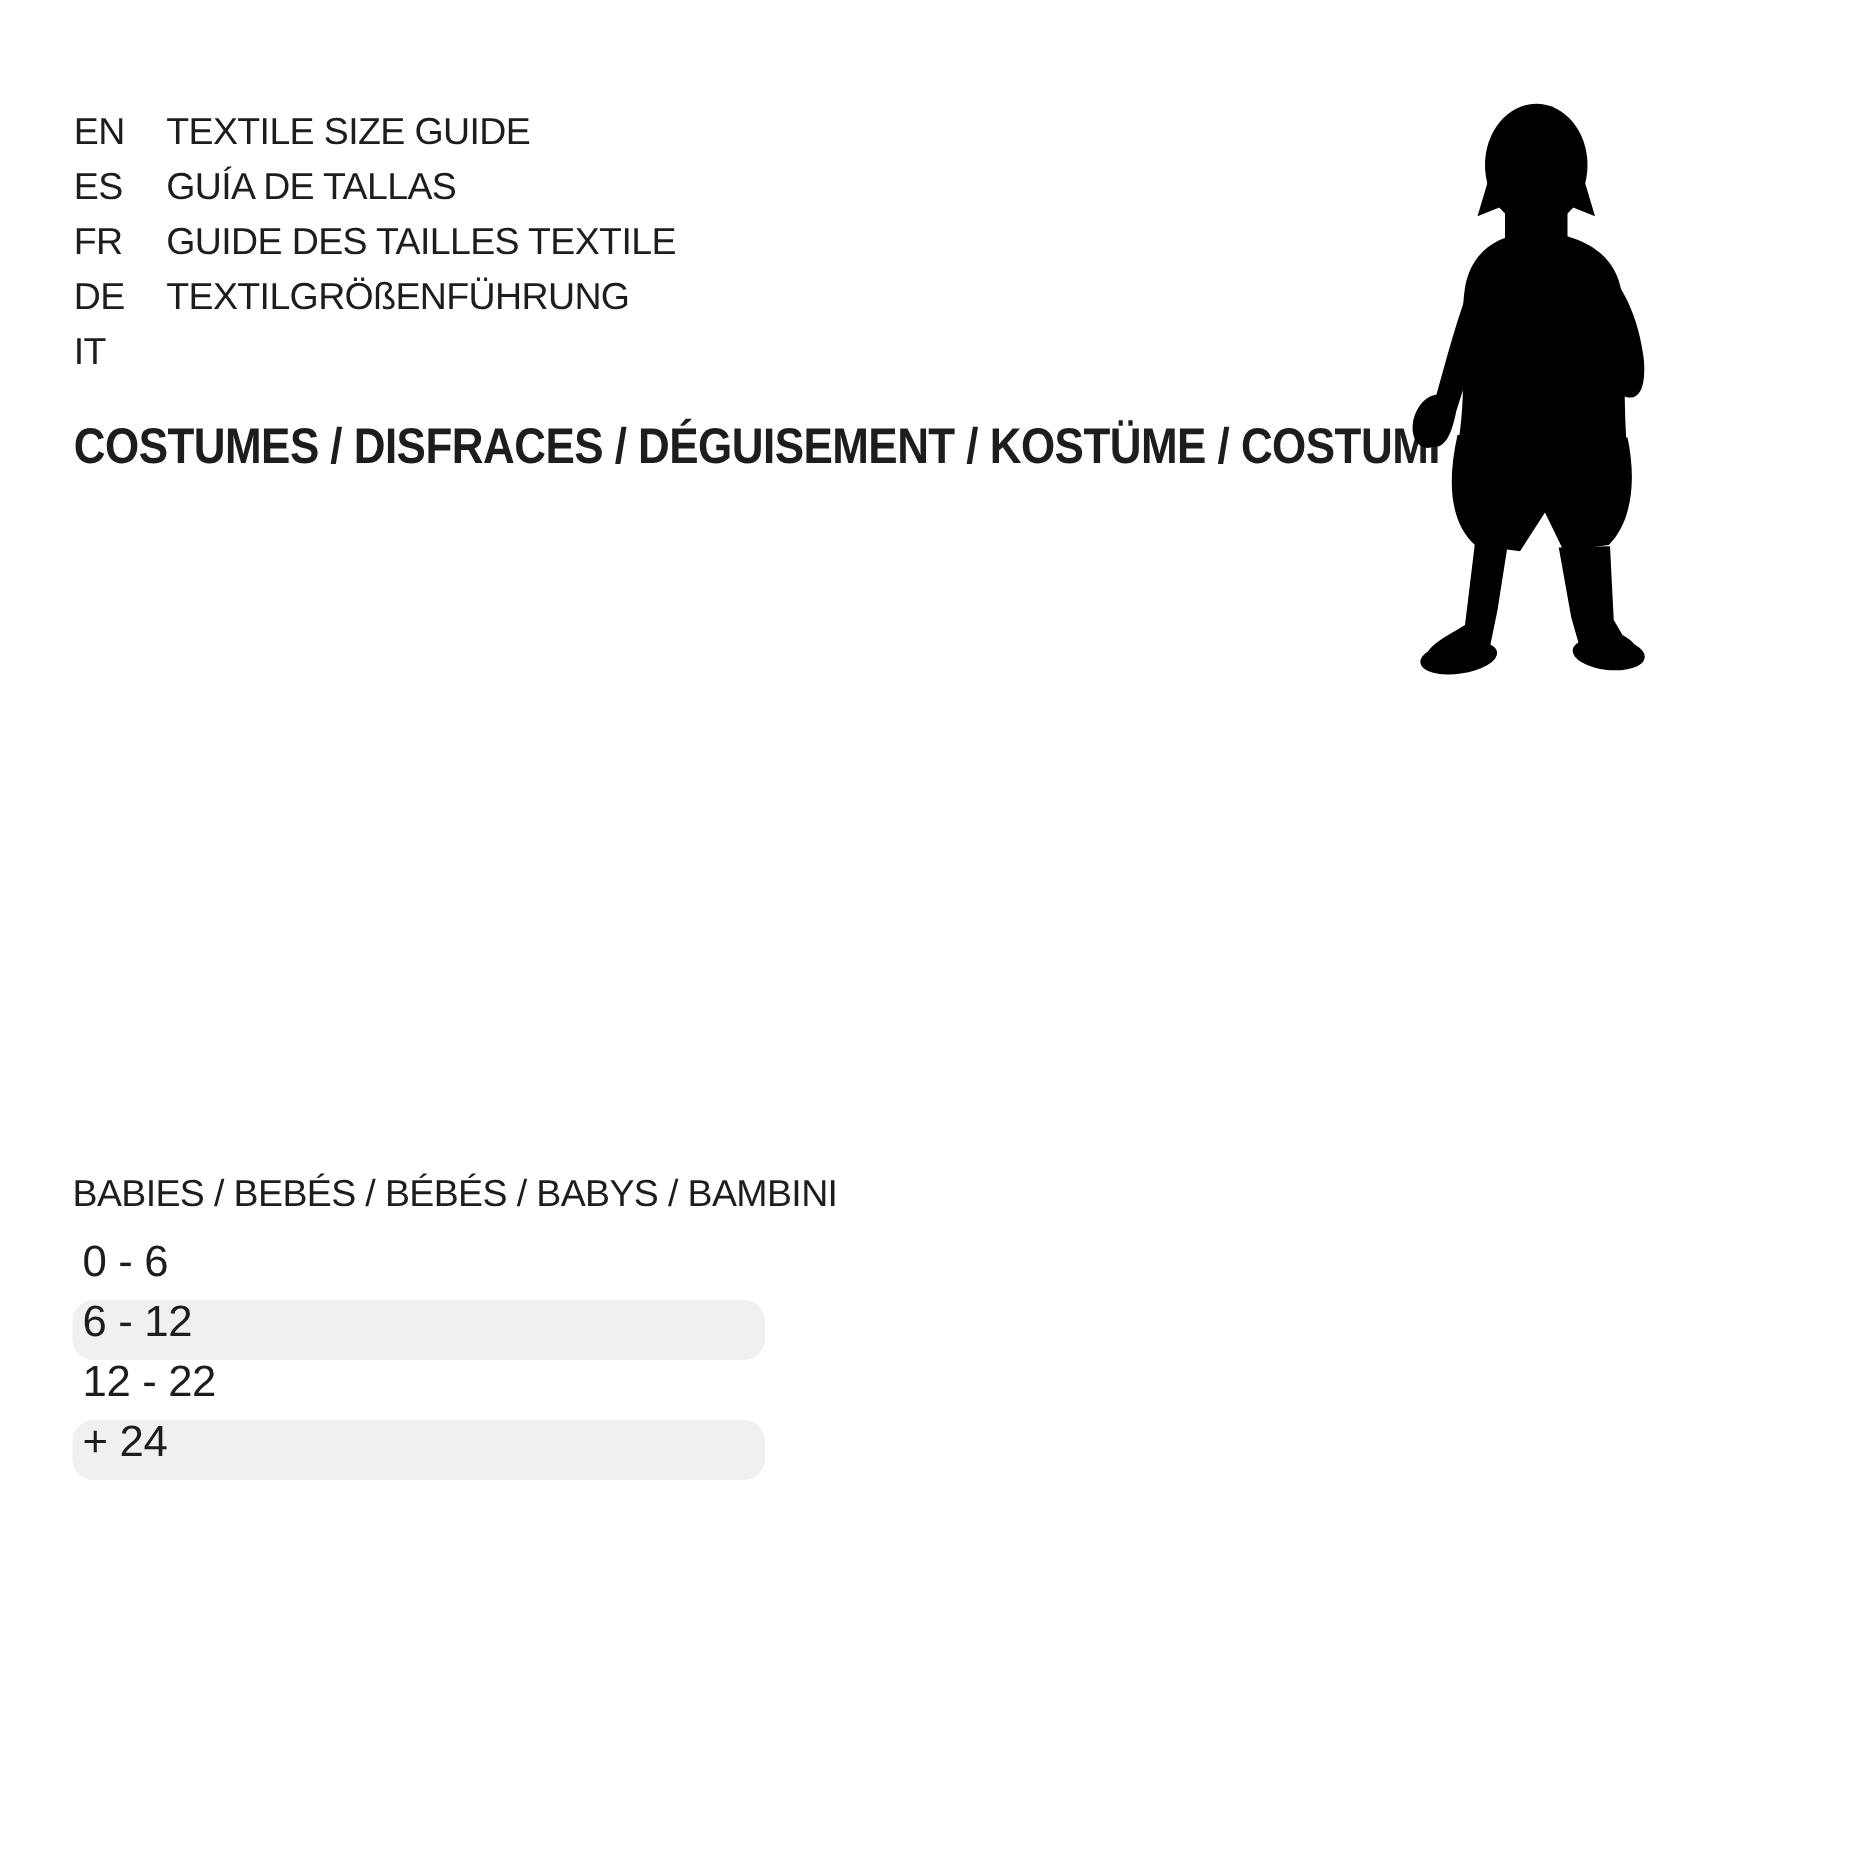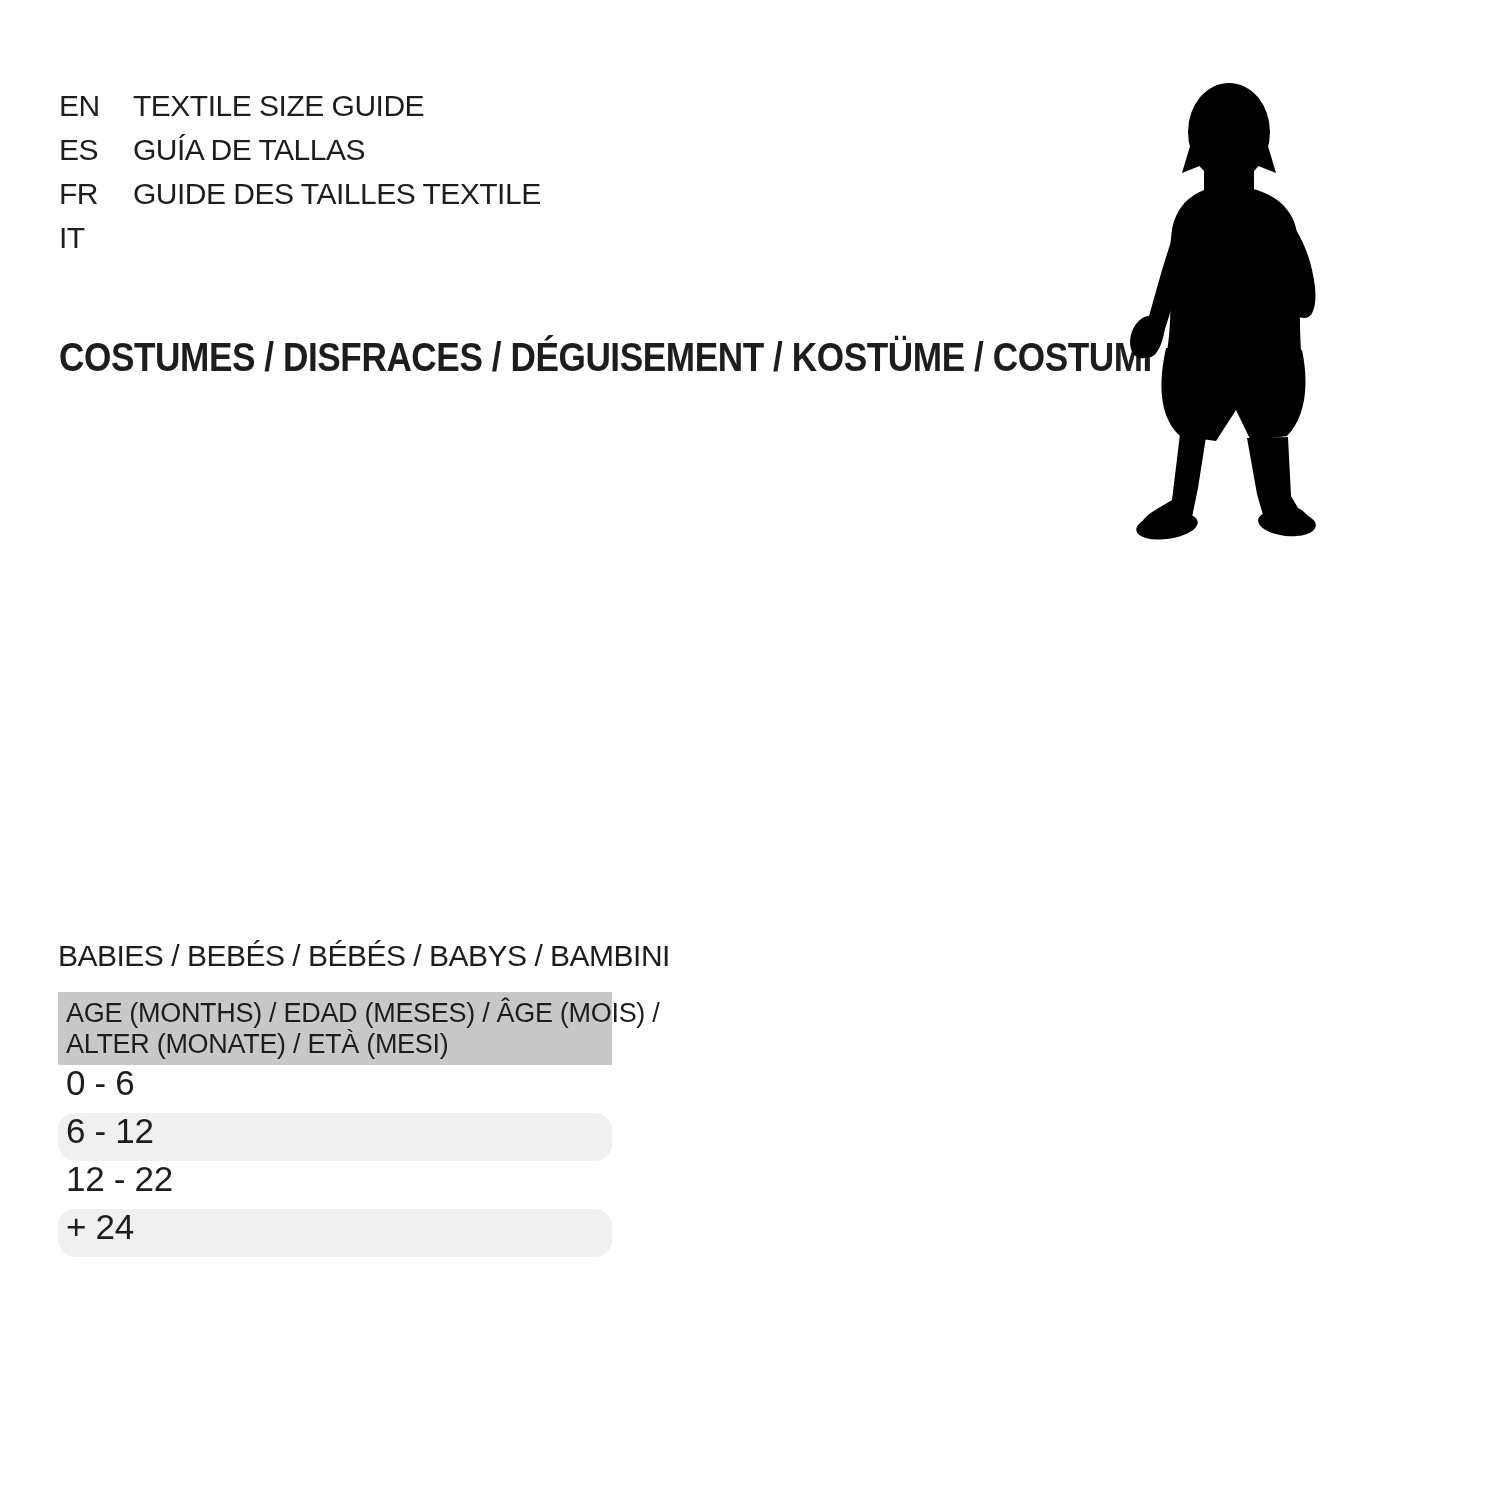--- a/index.html
+++ b/index.html
@@ -67,20 +67,24 @@
     </div>
     <div class="lang-row">
       <span class="lang-code">ES</span>
       <span class="lang-label">GUÍA DE TALLAS</span>
     </div>
     <div class="lang-row">
       <span class="lang-code">FR</span>
       <span class="lang-label">GUIDE DES TAILLES TEXTILE</span>
     </div>
     <div class="lang-row">
+      <span class="lang-code">DE</span>
+      <span class="lang-label">TEXTILGRÖßENFÜHRUNG</span>
+    </div>
+    <div class="lang-row">
       <span class="lang-code">IT</span>
     </div>
   </section>
 
   <h1 class="costumes-title">COSTUMES / DISFRACES / DÉGUISEMENT / KOSTÜME / COSTUMI</h1>
 
   <div class="silhouette">
     <svg viewBox="0 0 280 500" width="280" height="500" aria-hidden="true">
       <g fill="currentColor">
         <ellipse cx="129" cy="72" rx="41" ry="49"></ellipse>
@@ -96,23 +100,19 @@
         <ellipse cx="67" cy="466" rx="31" ry="13" transform="rotate(-8 67 466)"></ellipse>
         <path d="M147 378 L157 434 L163 455 C167 471 186 477 203 471 C216 466 211 455 198 448 L191 436 L188 377 Z"></path>
         <ellipse cx="187" cy="463" rx="29" ry="13" transform="rotate(6 187 463)"></ellipse>
       </g>
     </svg>
   </div>
 
   <h2 class="babies-title">BABIES / BEBÉS / BÉBÉS / BABYS / BAMBINI</h2>
 
   <div class="size-table">
-    <div class="table-header">
-      <div class="hline">AGE (MONTHS) / EDAD (MESES) / ÂGE (MOIS) /</div>
-      <div class="hline">ALTER (MONATE) / ETÀ (MESI)</div>
-    </div>
     <div class="table-row">0 - 6</div>
     <div class="table-row alt">6 - 12</div>
     <div class="table-row">12 - 22</div>
     <div class="table-row alt">+ 24</div>
   </div>
 
 </main>
 
 </body></html>

